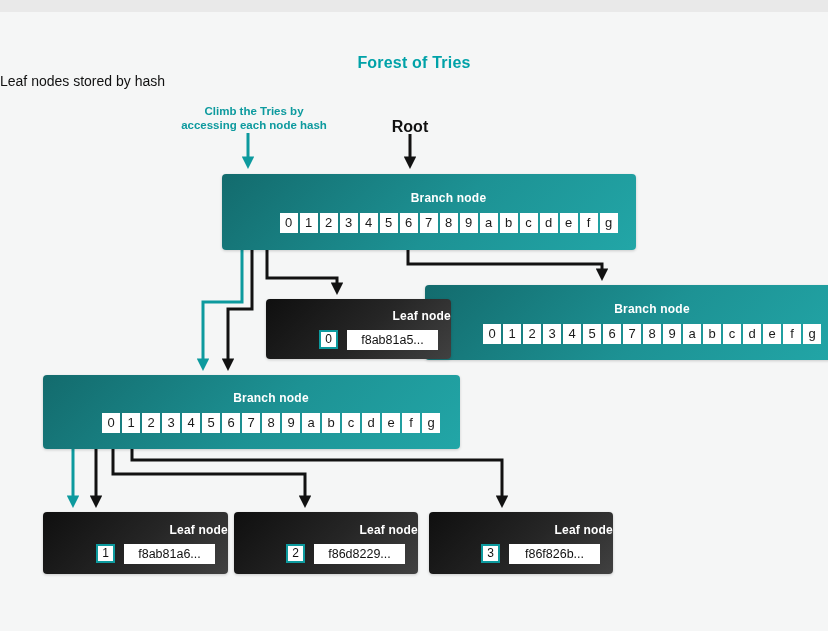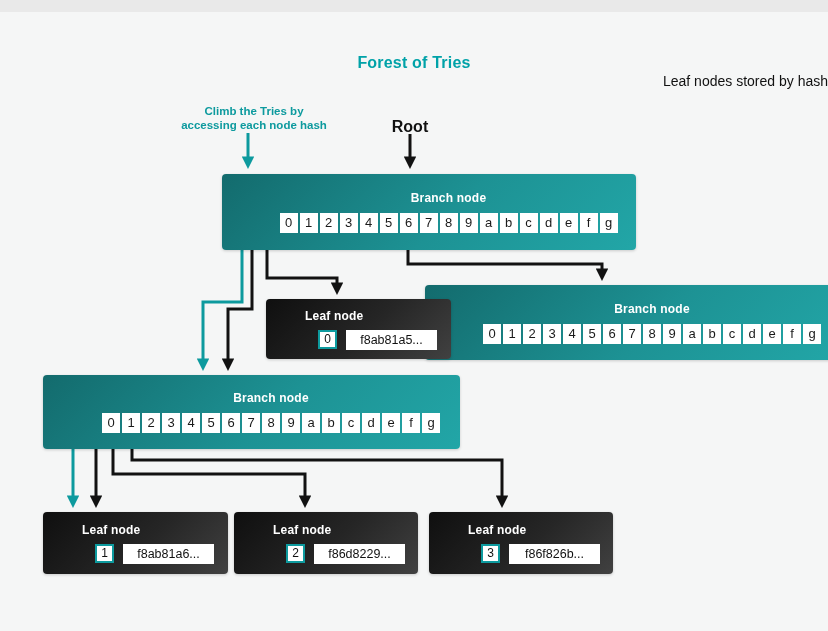--- a/index.html
+++ b/index.html
@@ -6,21 +6,21 @@
   .canvas{
     position:relative;width:828px;height:631px;margin:12px auto;
     background:#f5f6f6;overflow:hidden;
     font-family:"Liberation Sans",sans-serif;
   }
   .title{
     position:absolute;top:42px;left:0;width:828px;text-align:center;
     font-size:16px;font-weight:700;color:#00a2a8;letter-spacing:.2px;
   }
   .subtitle{
-    position:absolute;top:61px;left:0;width:828px;text-align:right;
+    position:absolute;top:61px;left:0;width:828px;text-align:left;
     font-size:14px;font-weight:500;color:#111;
   }
   .climb-note{
     position:absolute;top:92px;left:154px;width:200px;text-align:center;
     font-size:11.5px;font-weight:700;color:#0d9a9e;line-height:14px;
   }
   .root-label{
     position:absolute;top:106px;left:380px;width:60px;text-align:center;
     font-size:16px;font-weight:700;color:#111;
   }
@@ -34,21 +34,21 @@
     display:flex;flex-direction:column;align-items:center;justify-content:center;
     box-shadow:0 1px 3px rgba(0,0,0,.18);
     padding-left:39px;
   }
   .branch{
     background:linear-gradient(135deg,#136b6d 0%,#1d9294 55%,#22a6a7 100%);
     gap:8px;
   }
   .leaf{
     background:linear-gradient(135deg,#0f0f0f 0%,#262626 55%,#414141 100%);
-    gap:7px;align-items:flex-start;
+    gap:7px;align-items:flex-end;
   }
   .node-title{
     font-size:12px;font-weight:700;color:#fff;text-align:center;letter-spacing:.2px;
   }
   .cells{display:flex;gap:2px;justify-content:center;}
   .cell{
     width:18px;height:20px;background:#fff;color:#1a1a1a;
     font-size:13px;font-weight:500;line-height:20px;text-align:center;flex:0 0 auto;
   }
   .leaf-row{display:flex;align-items:center;gap:9px;padding:0 13px;}

